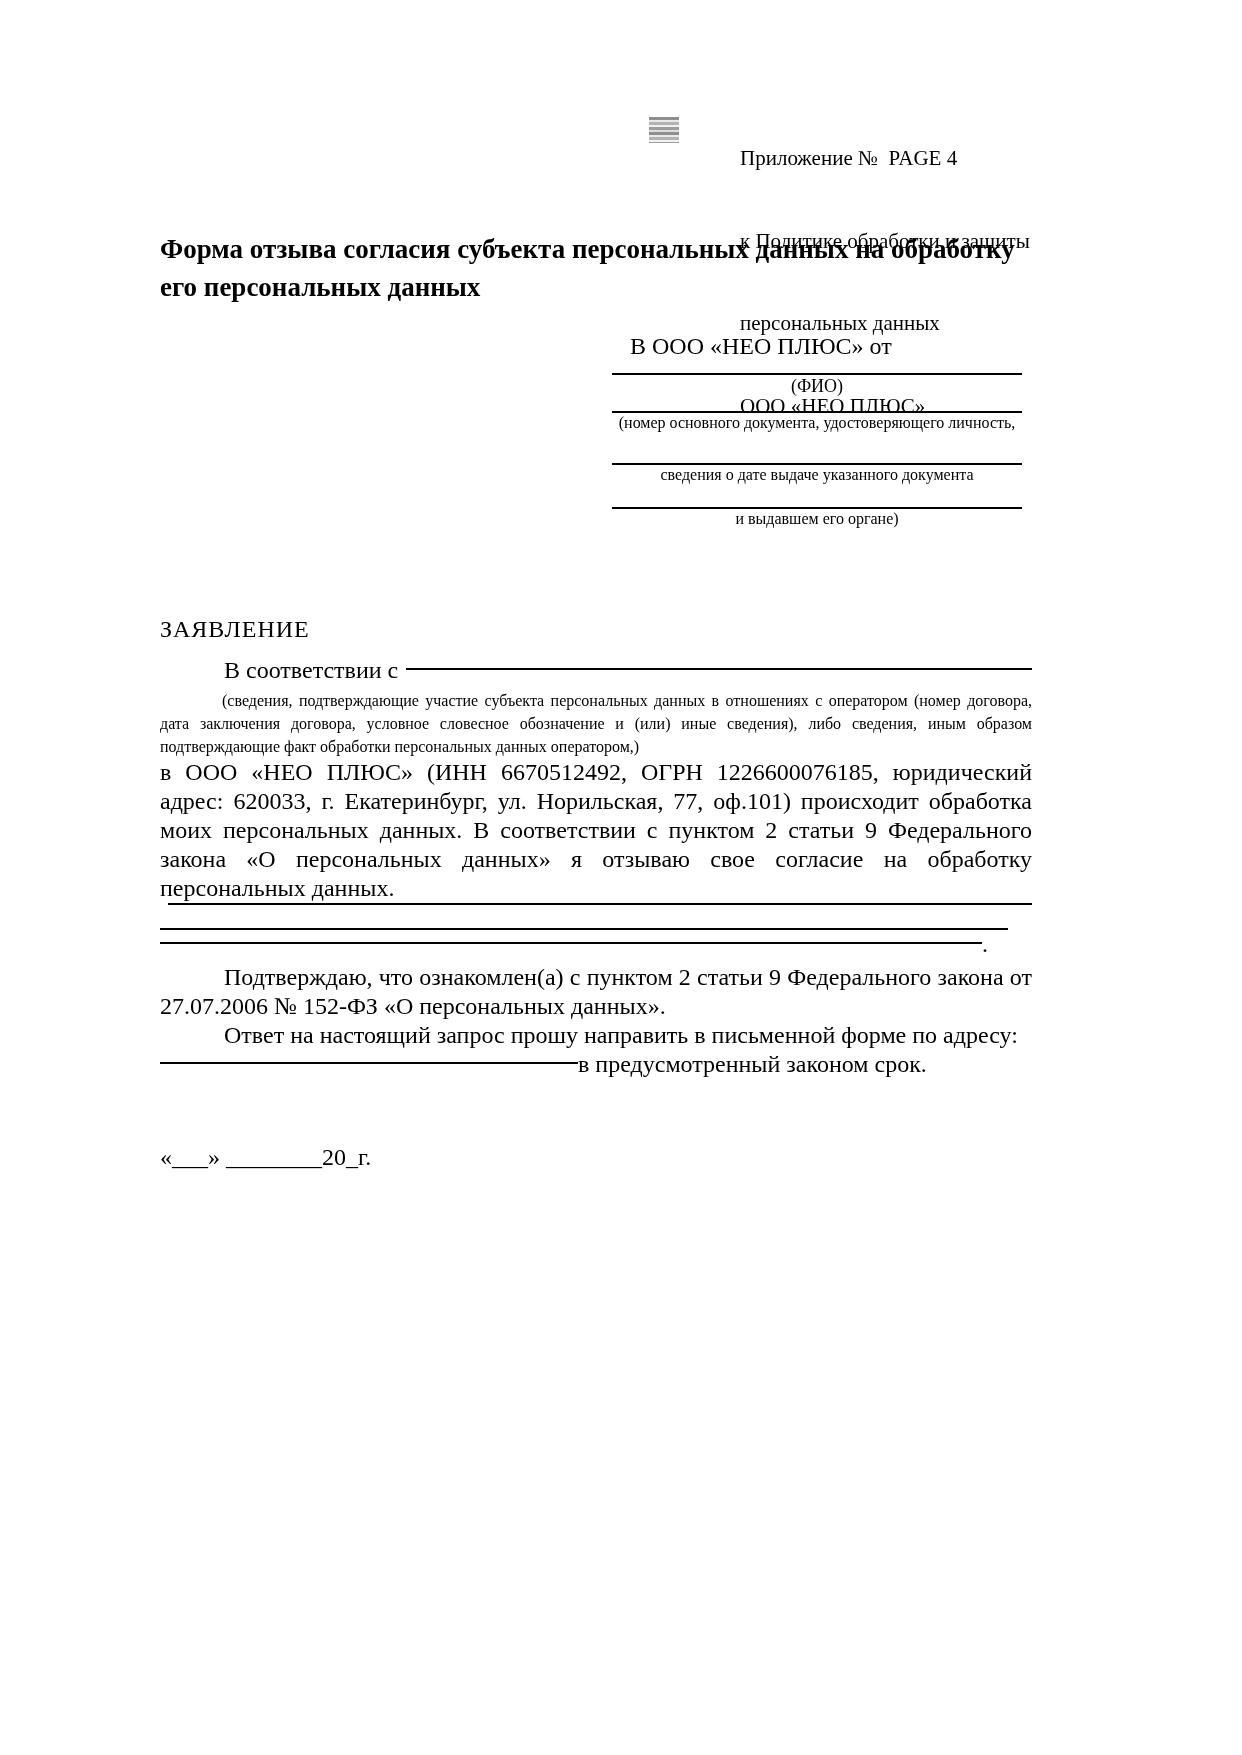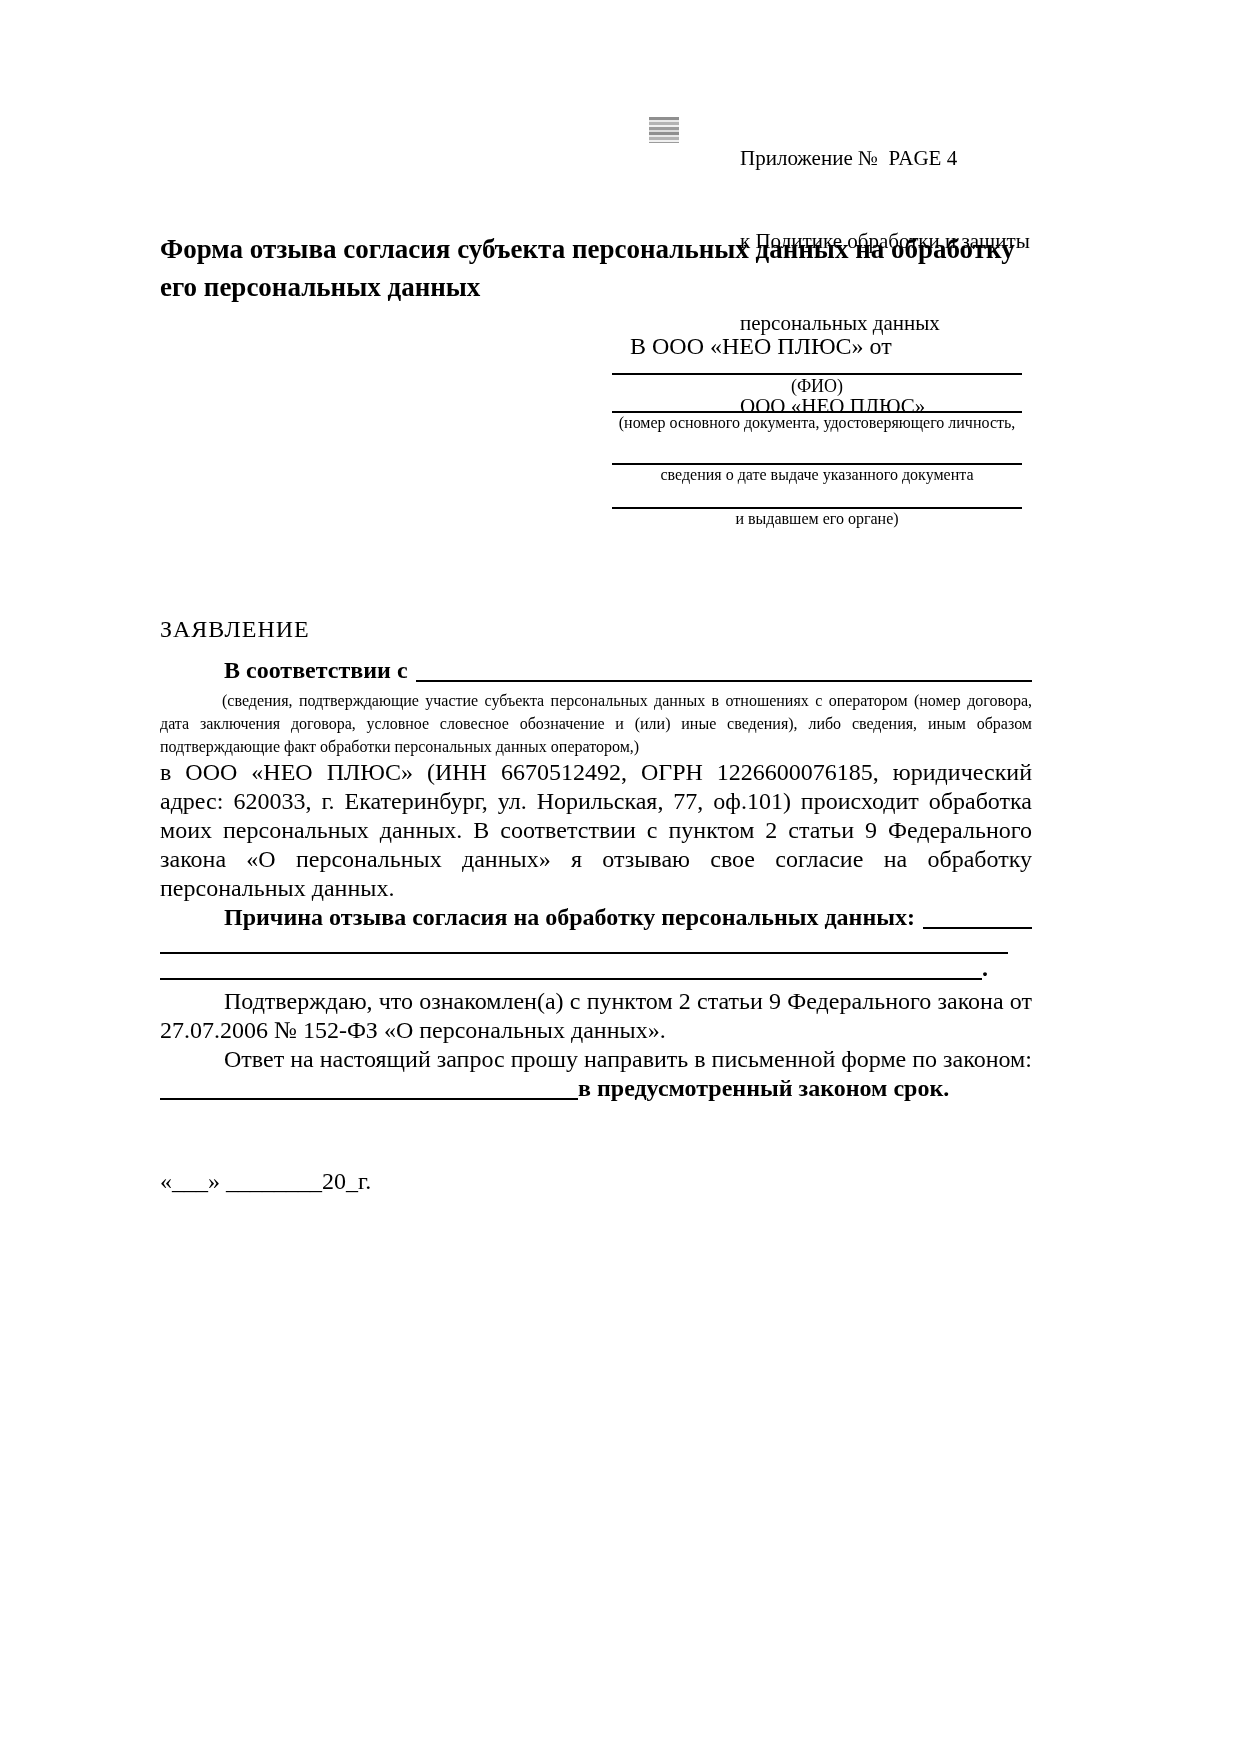--- a/index.html
+++ b/index.html
@@ -28,21 +28,21 @@
   .fields { margin-left:452px; width:410px; }
   .field-line { height:0; border-bottom:2px solid #000; }
   .caption { text-align:center; }
   .caption-fio { font-size:18px; line-height:22px; }
   .caption-sm  { font-size:16px; line-height:20px; }
   .f1 .field-line { margin-top:12px; }
   .f2 .field-line { margin-top:14px; }
   .f3 .field-line { margin-top:30px; }
   .f4 .field-line { margin-top:22px; }
   .heading { margin-top:86px; letter-spacing:1px; }
-  .flexrow { display:flex; align-items:flex-end;font-weight:bold; }
+  .flexrow { display:flex; align-items:center; }
   .flexrow .prefix { padding-left:64px; white-space:nowrap; }
   .fill { flex:1; height:0; border-bottom:2px solid #000; margin:0 0 3px 8px; }
   .intro-row { margin-top:12px; }
   .fine-print {
     font-size:16px; line-height:23px; text-align:justify;
     text-indent:62px; margin-top:4px;
   }
   .body-par { text-align:justify; margin-top:0; }
   .blank-full { height:0; width:848px; border-bottom:2px solid #000; margin-top:20px; }
   .blank-row { margin-top:0; }
@@ -102,34 +102,33 @@
     <div class="flexrow intro-row">
       <span class="prefix">В соответствии с</span>
       <span class="fill"></span>
     </div>
 
     <div class="fine-print">(сведения, подтверждающие участие субъекта персональных данных в отношениях с оператором (номер договора, дата заключения договора, условное словесное обозначение и (или) иные сведения), либо сведения, иным образом подтверждающие факт обработки персональных данных оператором,)</div>
 
     <div class="body-par">в ООО «НЕО ПЛЮС» (ИНН 6670512492, ОГРН 1226600076185, юридический адрес: 620033, г. Екатеринбург, ул. Норильская, 77, оф.101) происходит обработка моих персональных данных. В соответствии с пунктом 2 статьи 9 Федерального закона «О персональных данных» я отзываю свое согласие на обработку персональных данных.</div>
 
     <div class="flexrow reason-row">
-      <span class="prefix">Причина отзыва согласия на обработку персональных данных:</span>
       <span class="fill"></span>
     </div>
 
     <div class="blank-full"></div>
 
     <div class="flexrow blank-row">
       <span class="b2"></span>
       <span>.</span>
     </div>
 
     <div class="confirm-par">Подтверждаю, что ознакомлен(а) с пунктом 2 статьи 9 Федерального закона от 27.07.2006 № 152-ФЗ «О персональных данных».</div>
 
-    <div class="reply-par">Ответ на настоящий запрос прошу направить в письменной форме по законом:</div>
+    <div class="reply-par">Ответ на настоящий запрос прошу направить в письменной форме по адресу:</div>
 
     <div class="flexrow reply-row">
       <span class="line"></span>
       <span>в предусмотренный законом срок.</span>
     </div>
 
     <div class="footer">
       <span>«___» ________20_г.</span>
     </div>
 

